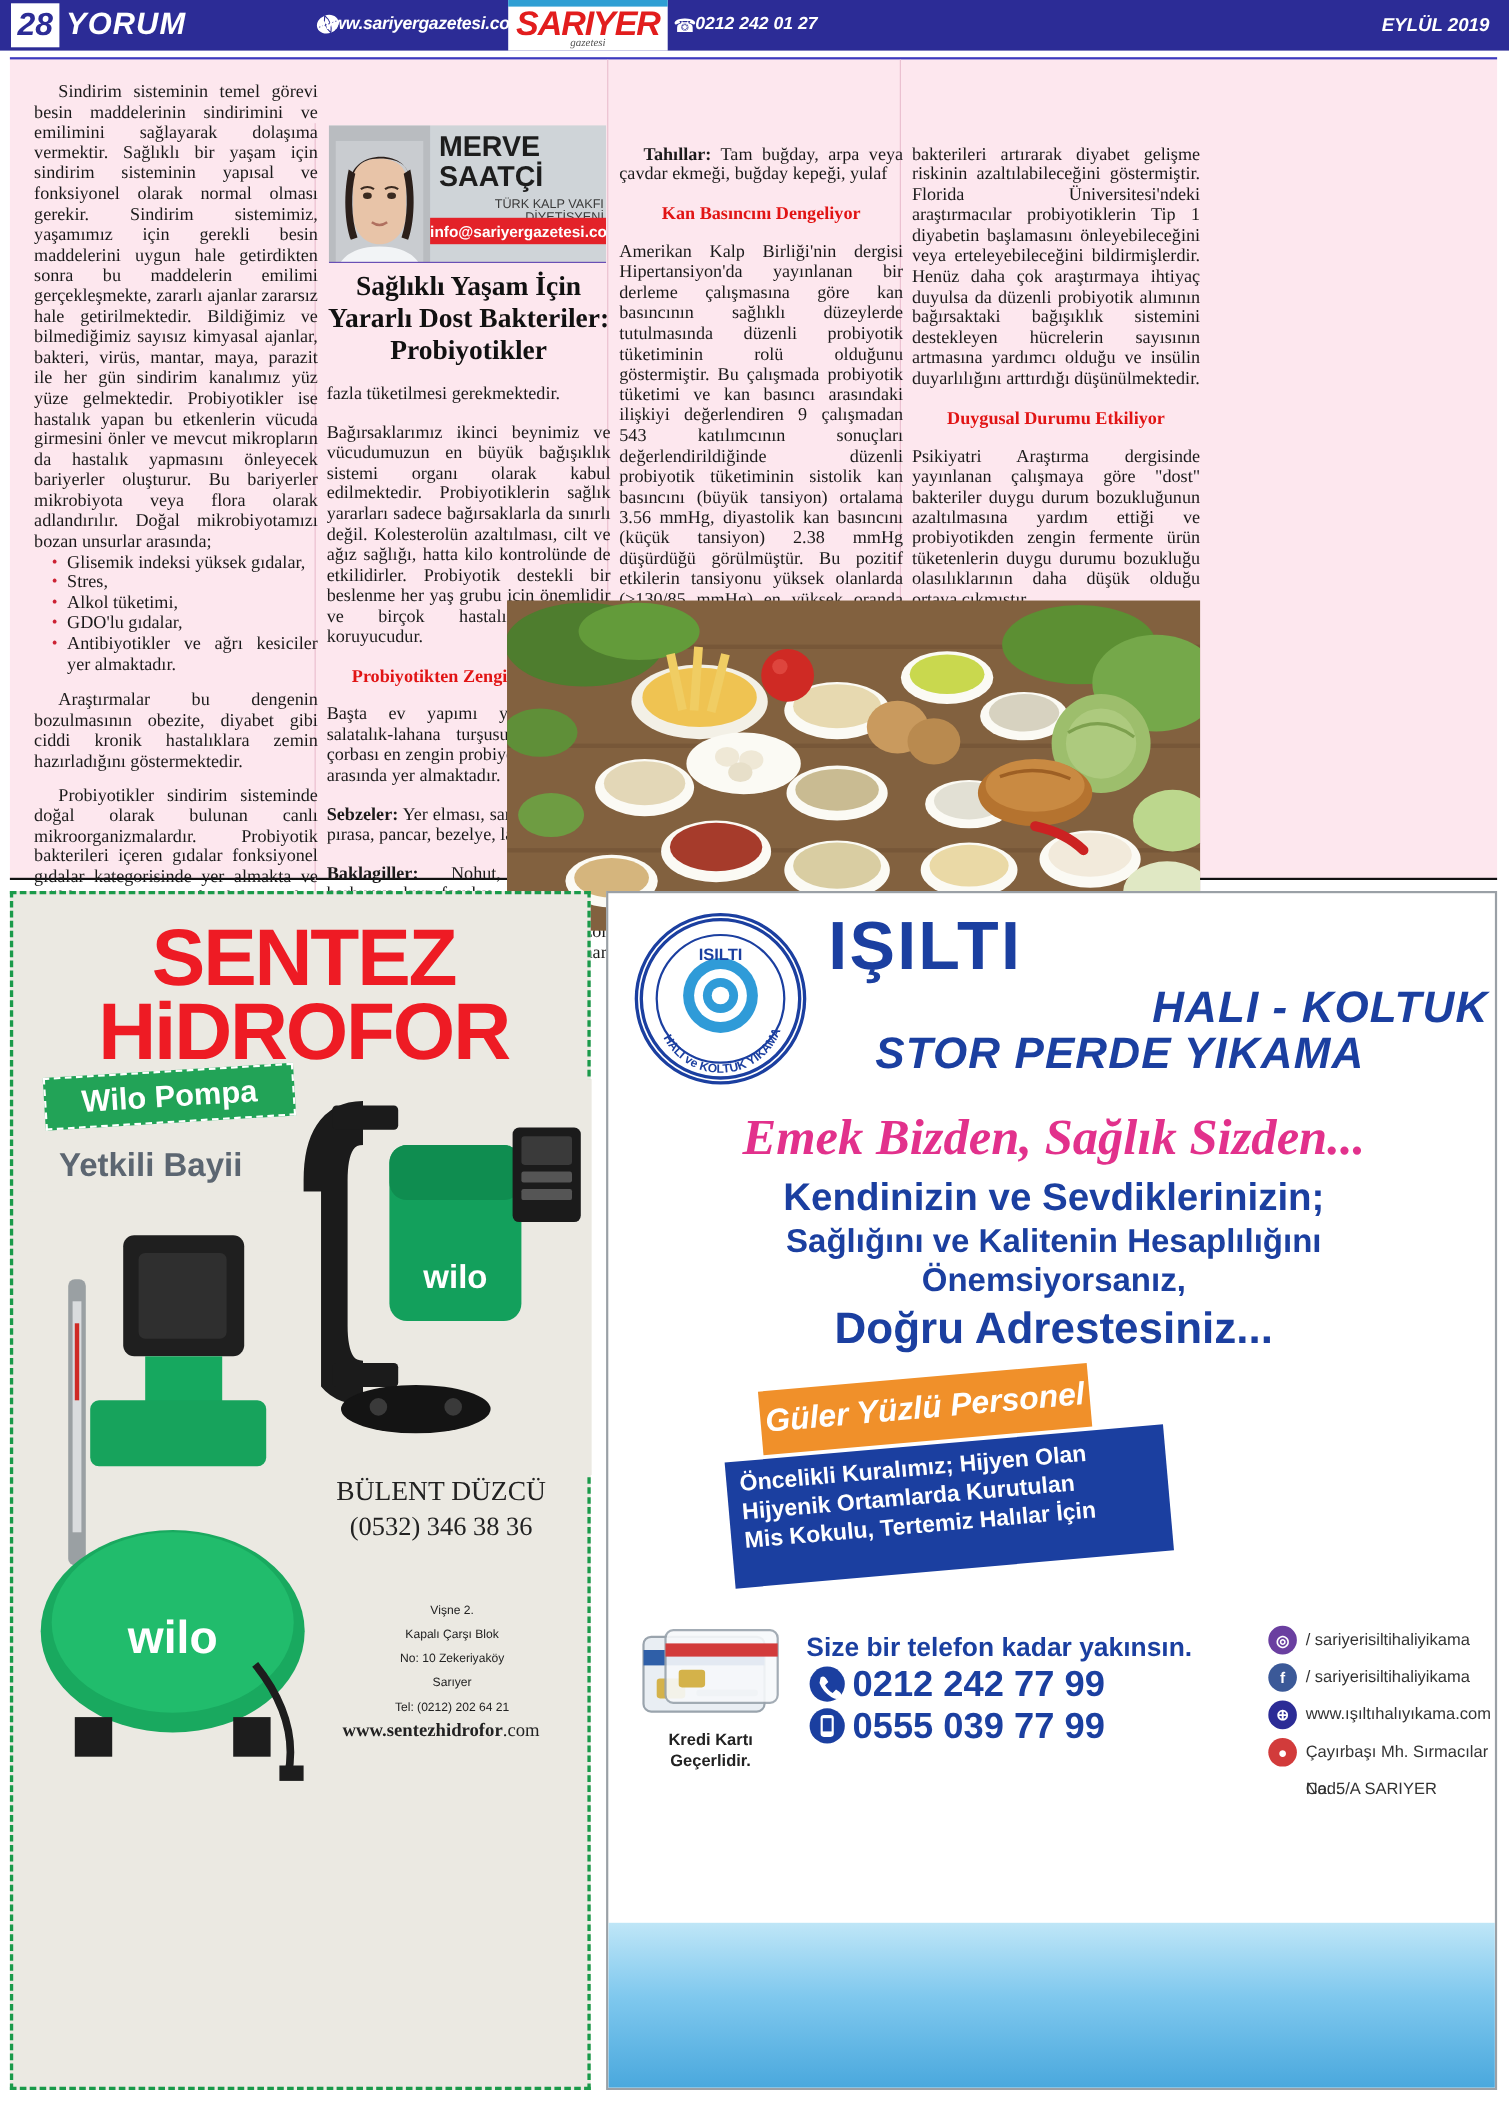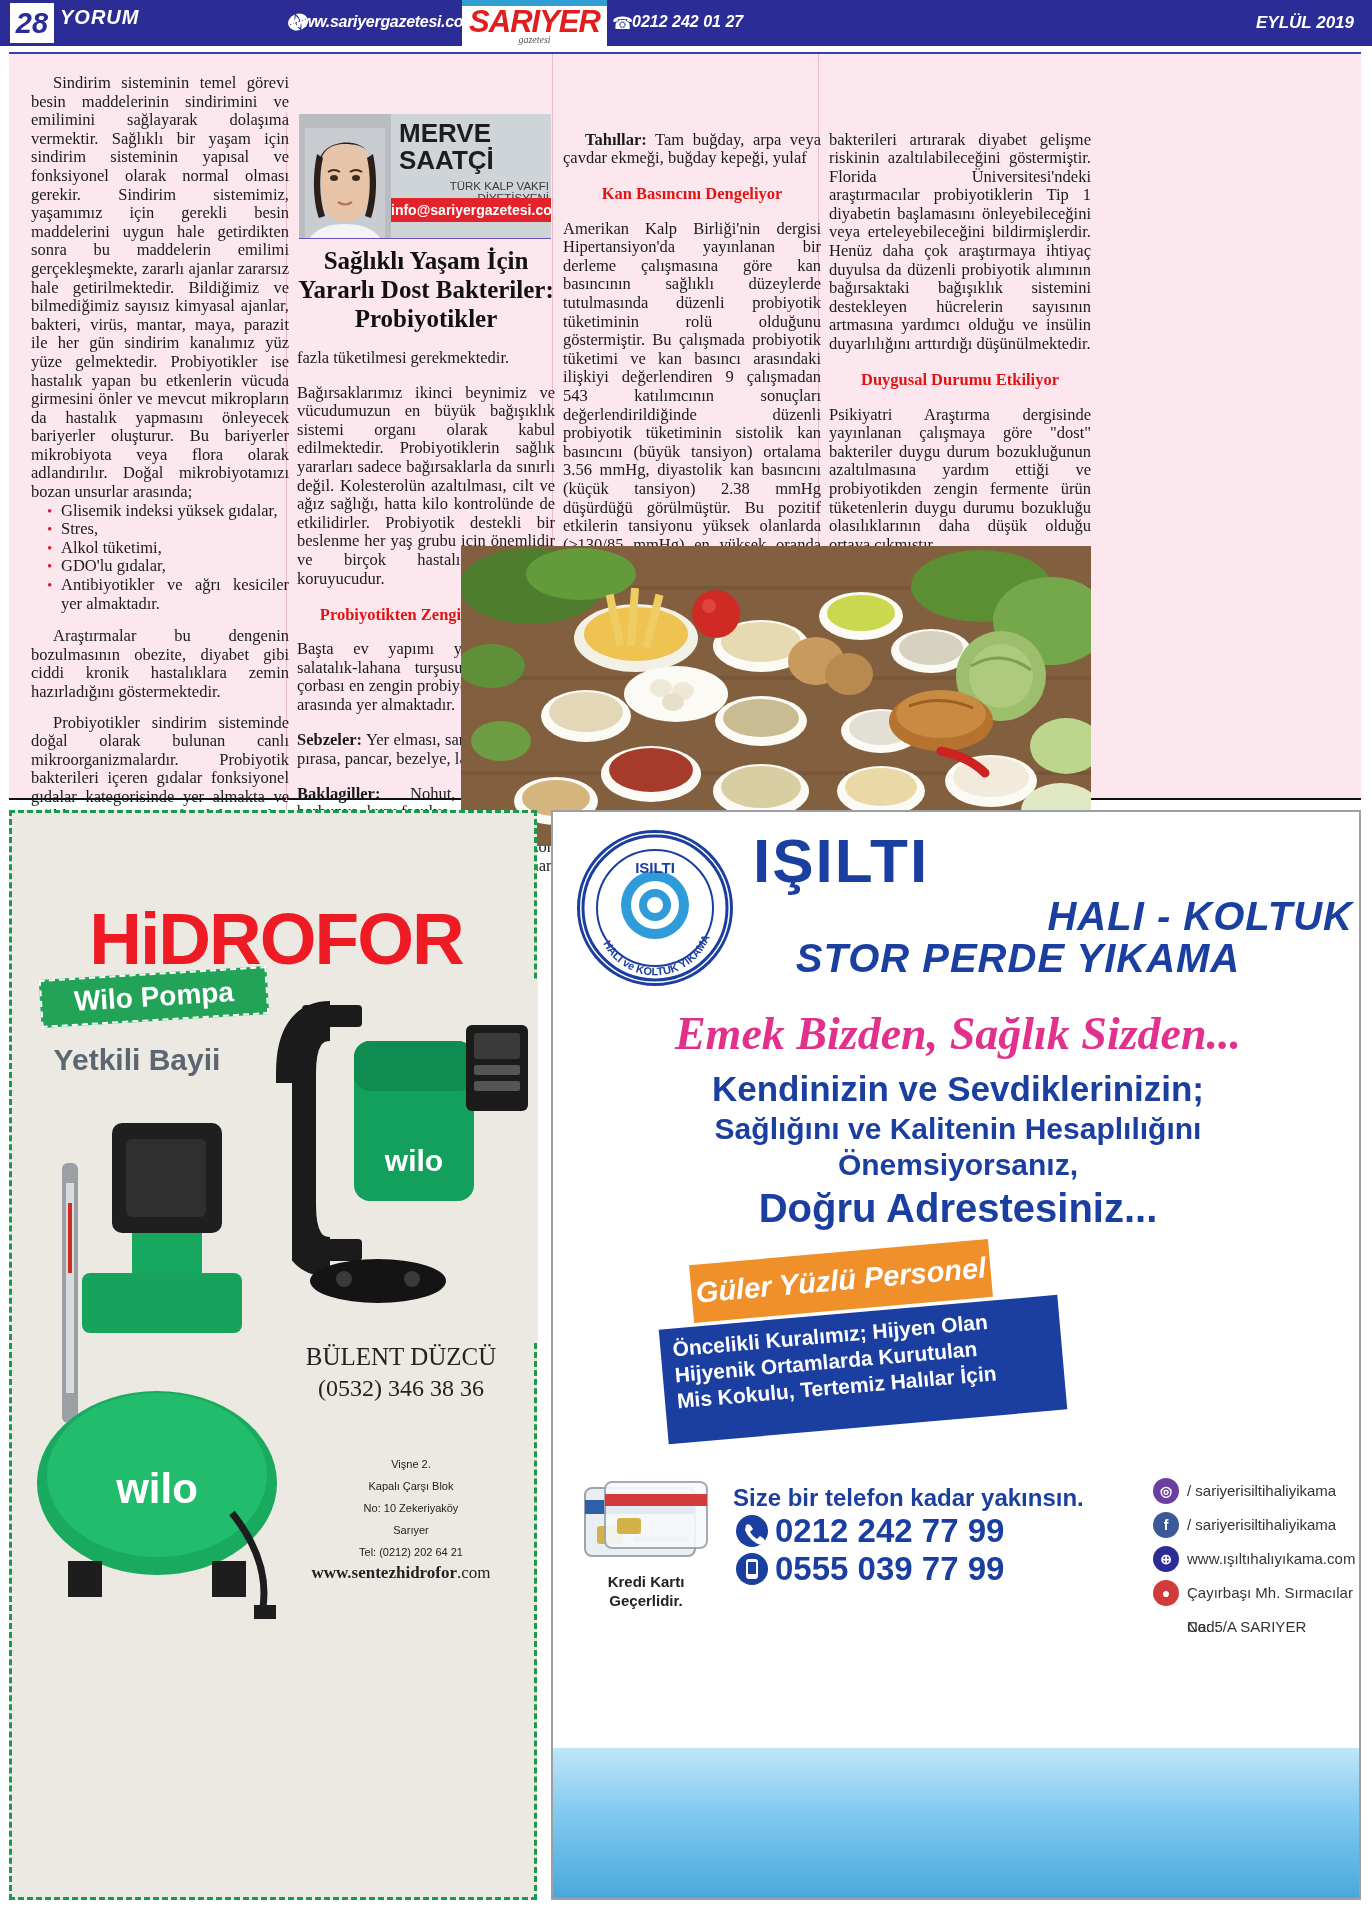--- a/index.html
+++ b/index.html
@@ -3,21 +3,21 @@
 <meta charset="utf-8">
 <style>
   html,body{margin:0;padding:0;background:#fff;}
   body{width:1372px;height:1910px;font-family:"Liberation Serif",serif;overflow:hidden;position:relative;}
 
   
   .masthead{position:absolute;left:0;top:0;width:1372px;height:46px;background:#2c2c96;}
   .mh-pageno{position:absolute;left:10px;top:3px;width:44px;height:40px;background:#ffffff;color:#2c2c96;
     font-family:"Liberation Sans",sans-serif;font-weight:bold;font-size:29px;line-height:40px;text-align:center;font-style:italic;}
   .mh-section{position:absolute;left:60px;top:6px;color:#fff;font-family:"Liberation Sans",sans-serif;
-    font-weight:bold;font-size:20px;letter-spacing:1px;font-style:italic;}
+    font-weight:bold;font-size:28px;letter-spacing:1px;font-style:italic;}
   .mh-www{position:absolute;left:290px;top:13px;color:#fff;font-family:"Liberation Sans",sans-serif;
     font-weight:bold;font-size:16px;font-style:italic;letter-spacing:-0.3px;}
   .mh-globe{position:absolute;left:287px;top:11px;width:22px;height:22px;}
   .mh-logo{position:absolute;left:462px;top:0px;width:145px;height:46px;background:#fff;}
   .mh-logo-bar{position:absolute;left:0;top:0;width:145px;height:6px;background:#2f9fd4;}
   .mh-logo-txt{position:absolute;left:0;top:4px;width:145px;text-align:center;color:#e21d1d;
     font-family:"Liberation Sans",sans-serif;font-weight:bold;font-size:31px;font-style:italic;letter-spacing:-1px;}
   .mh-logo-sub{position:absolute;left:0;top:34px;width:145px;text-align:center;color:#555;
     font-family:"Liberation Serif",serif;font-size:10px;font-style:italic;}
   .mh-phone{position:absolute;left:632px;top:13px;color:#fff;font-family:"Liberation Sans",sans-serif;
@@ -306,20 +306,21 @@
 
       <ellipse cx="30" cy="120" rx="34" ry="22" fill="#5f8f38"></ellipse>
       <ellipse cx="40" cy="195" rx="30" ry="20" fill="#6e9c42"></ellipse>
       <ellipse cx="605" cy="200" rx="36" ry="28" fill="#bcd78d"></ellipse>
       <ellipse cx="600" cy="265" rx="40" ry="28" fill="#e0e8c4"></ellipse>
     </svg>
   </div>
 </div>
 
 <div class="ad-left">
+  <div class="sentez-1">SENTEZ</div>
   <div class="sentez-2">HiDROFOR</div>
 
   <div class="wilobadge">
     <span>Wilo Pompa</span>
   </div>
 
   <div class="yetkili">
     <span>Yetkili Bayii</span><br>
     <span>&amp;</span><br>
     <span>Servis</span>

